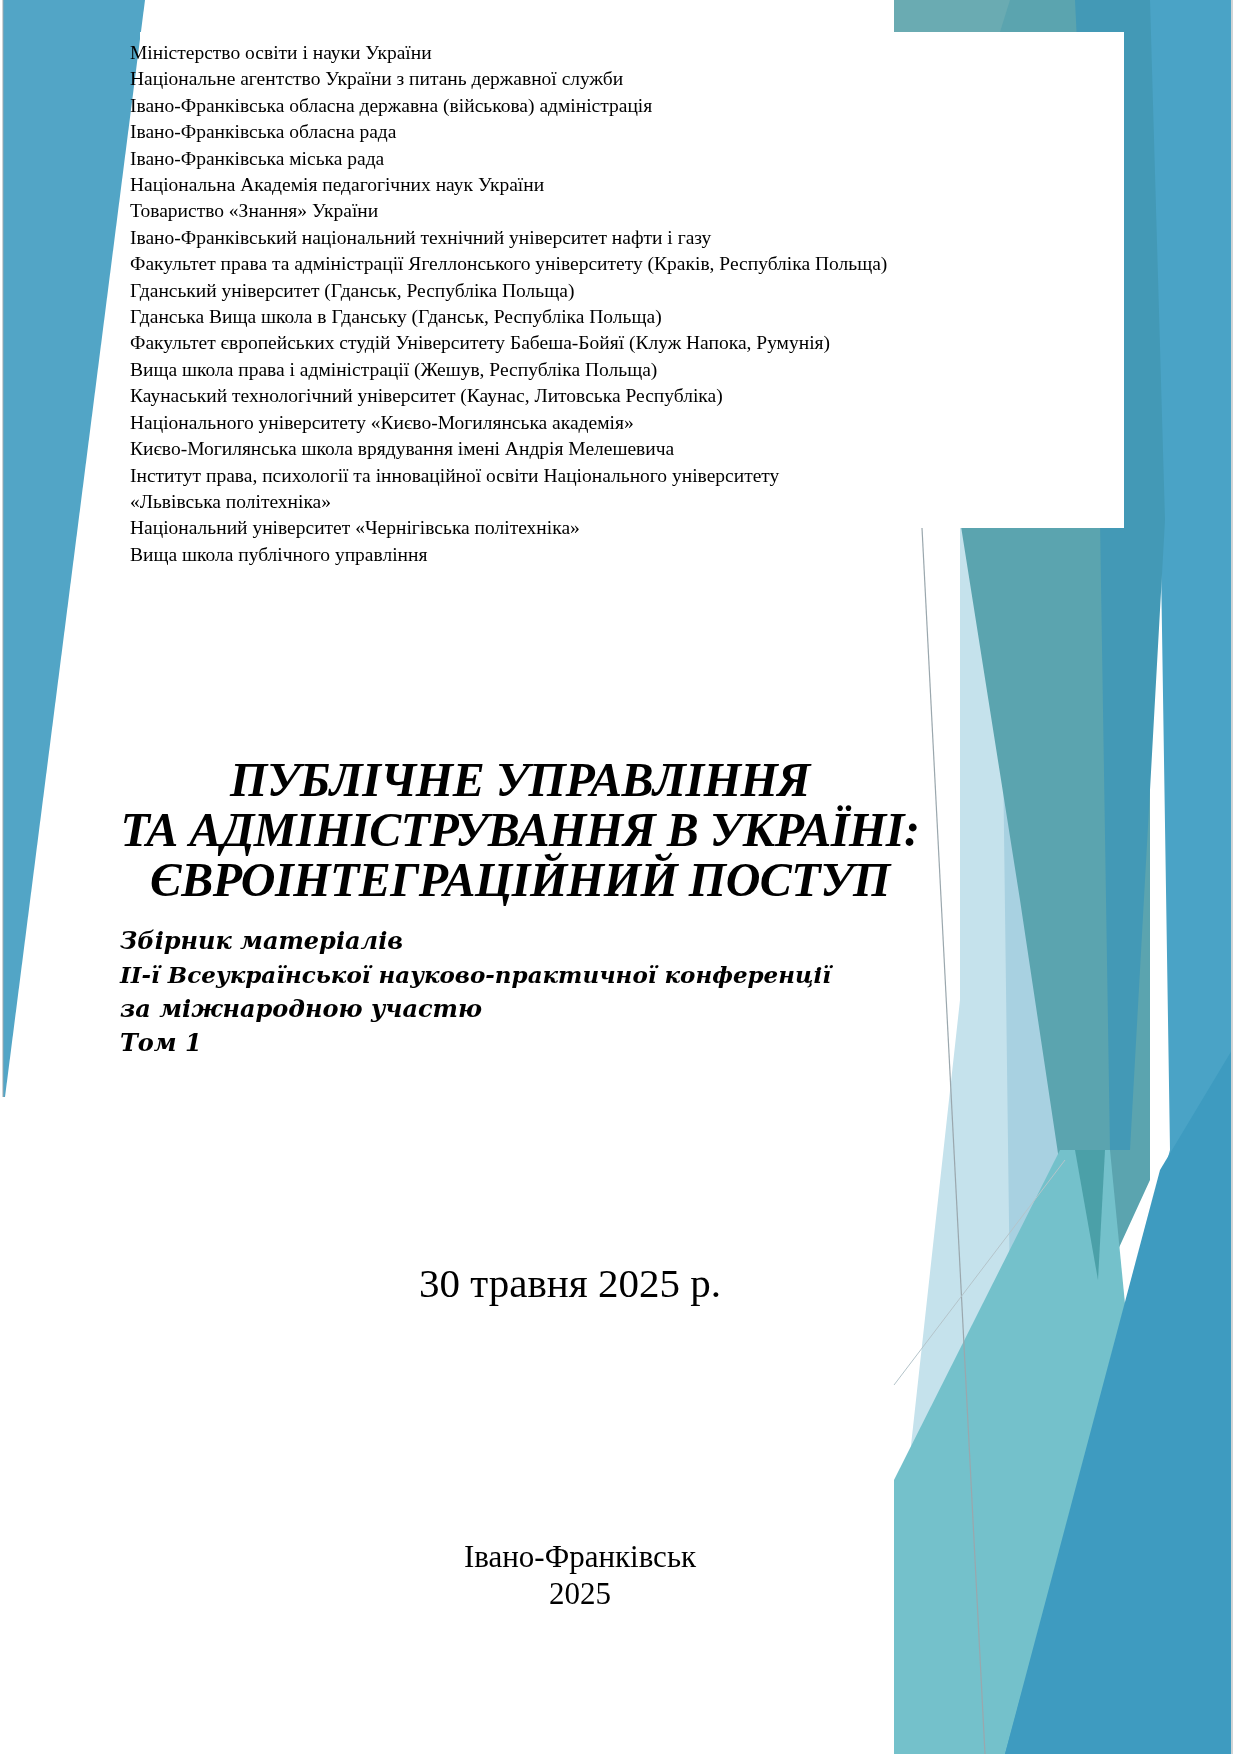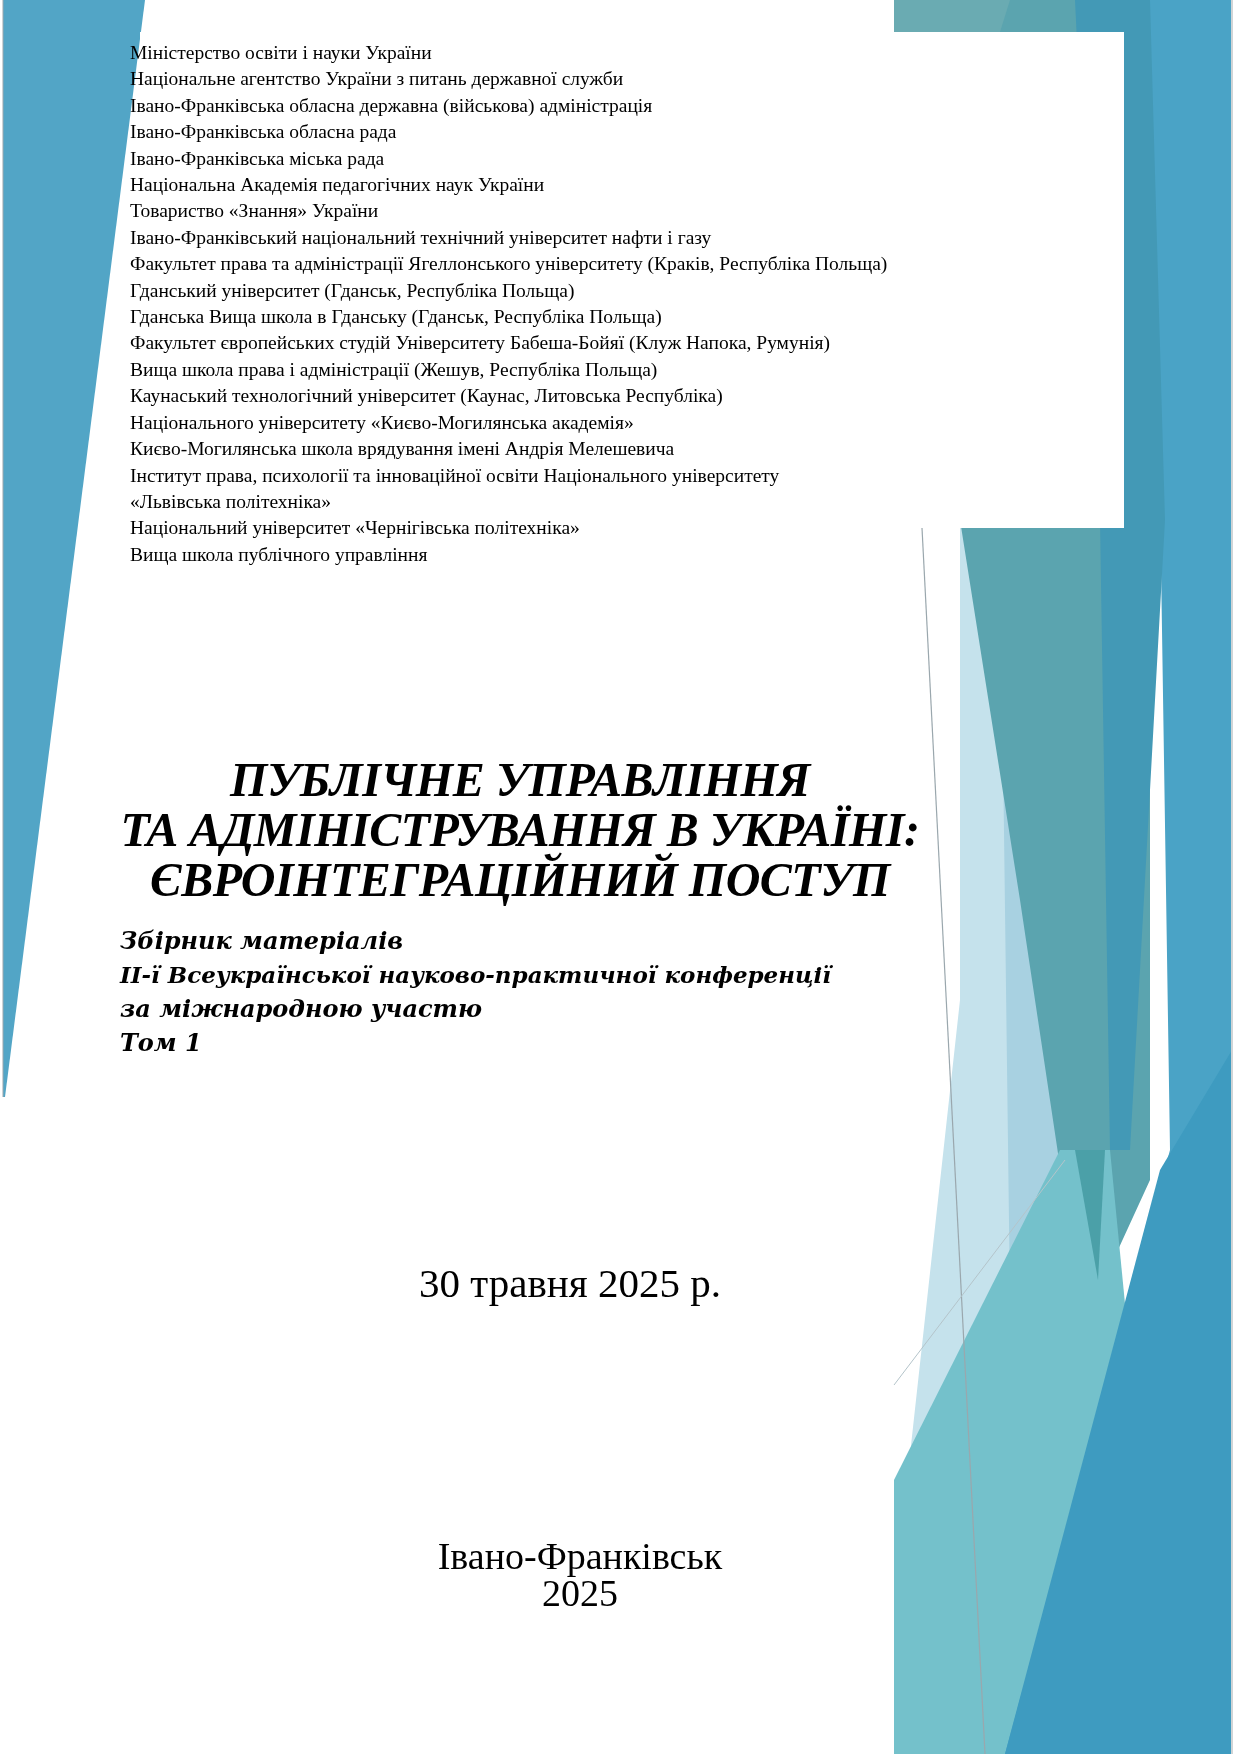--- a/index.html
+++ b/index.html
@@ -30,21 +30,21 @@
     font-family: "DejaVu Serif", serif; font-style: italic; font-weight: bold;
     font-size: 24px; line-height: 34px;
   }
   .subtitle .line2 { font-size: 23px; }
   .date {
     position: absolute; left: 300px; top: 1258px; width: 540px; text-align: center; z-index: 2;
     font-size: 41px; line-height: 50px;
   }
   .city {
     position: absolute; left: 380px; top: 1538px; width: 400px; text-align: center; z-index: 2;
-    font-size: 38px; line-height: 37px;
+    font-size: 31px; line-height: 37px;
   }
 </style>
 </head>
 <body>
 
 <svg class="deco" viewBox="0 0 1240 1754" xmlns="http://www.w3.org/2000/svg">
 
   <polygon points="3,0 145,0 5,1097 3,1097" fill="#52A5C6"></polygon>
   <line x1="3" y1="0" x2="3" y2="1097" stroke="#9aa7ad" stroke-width="1"></line>
 

